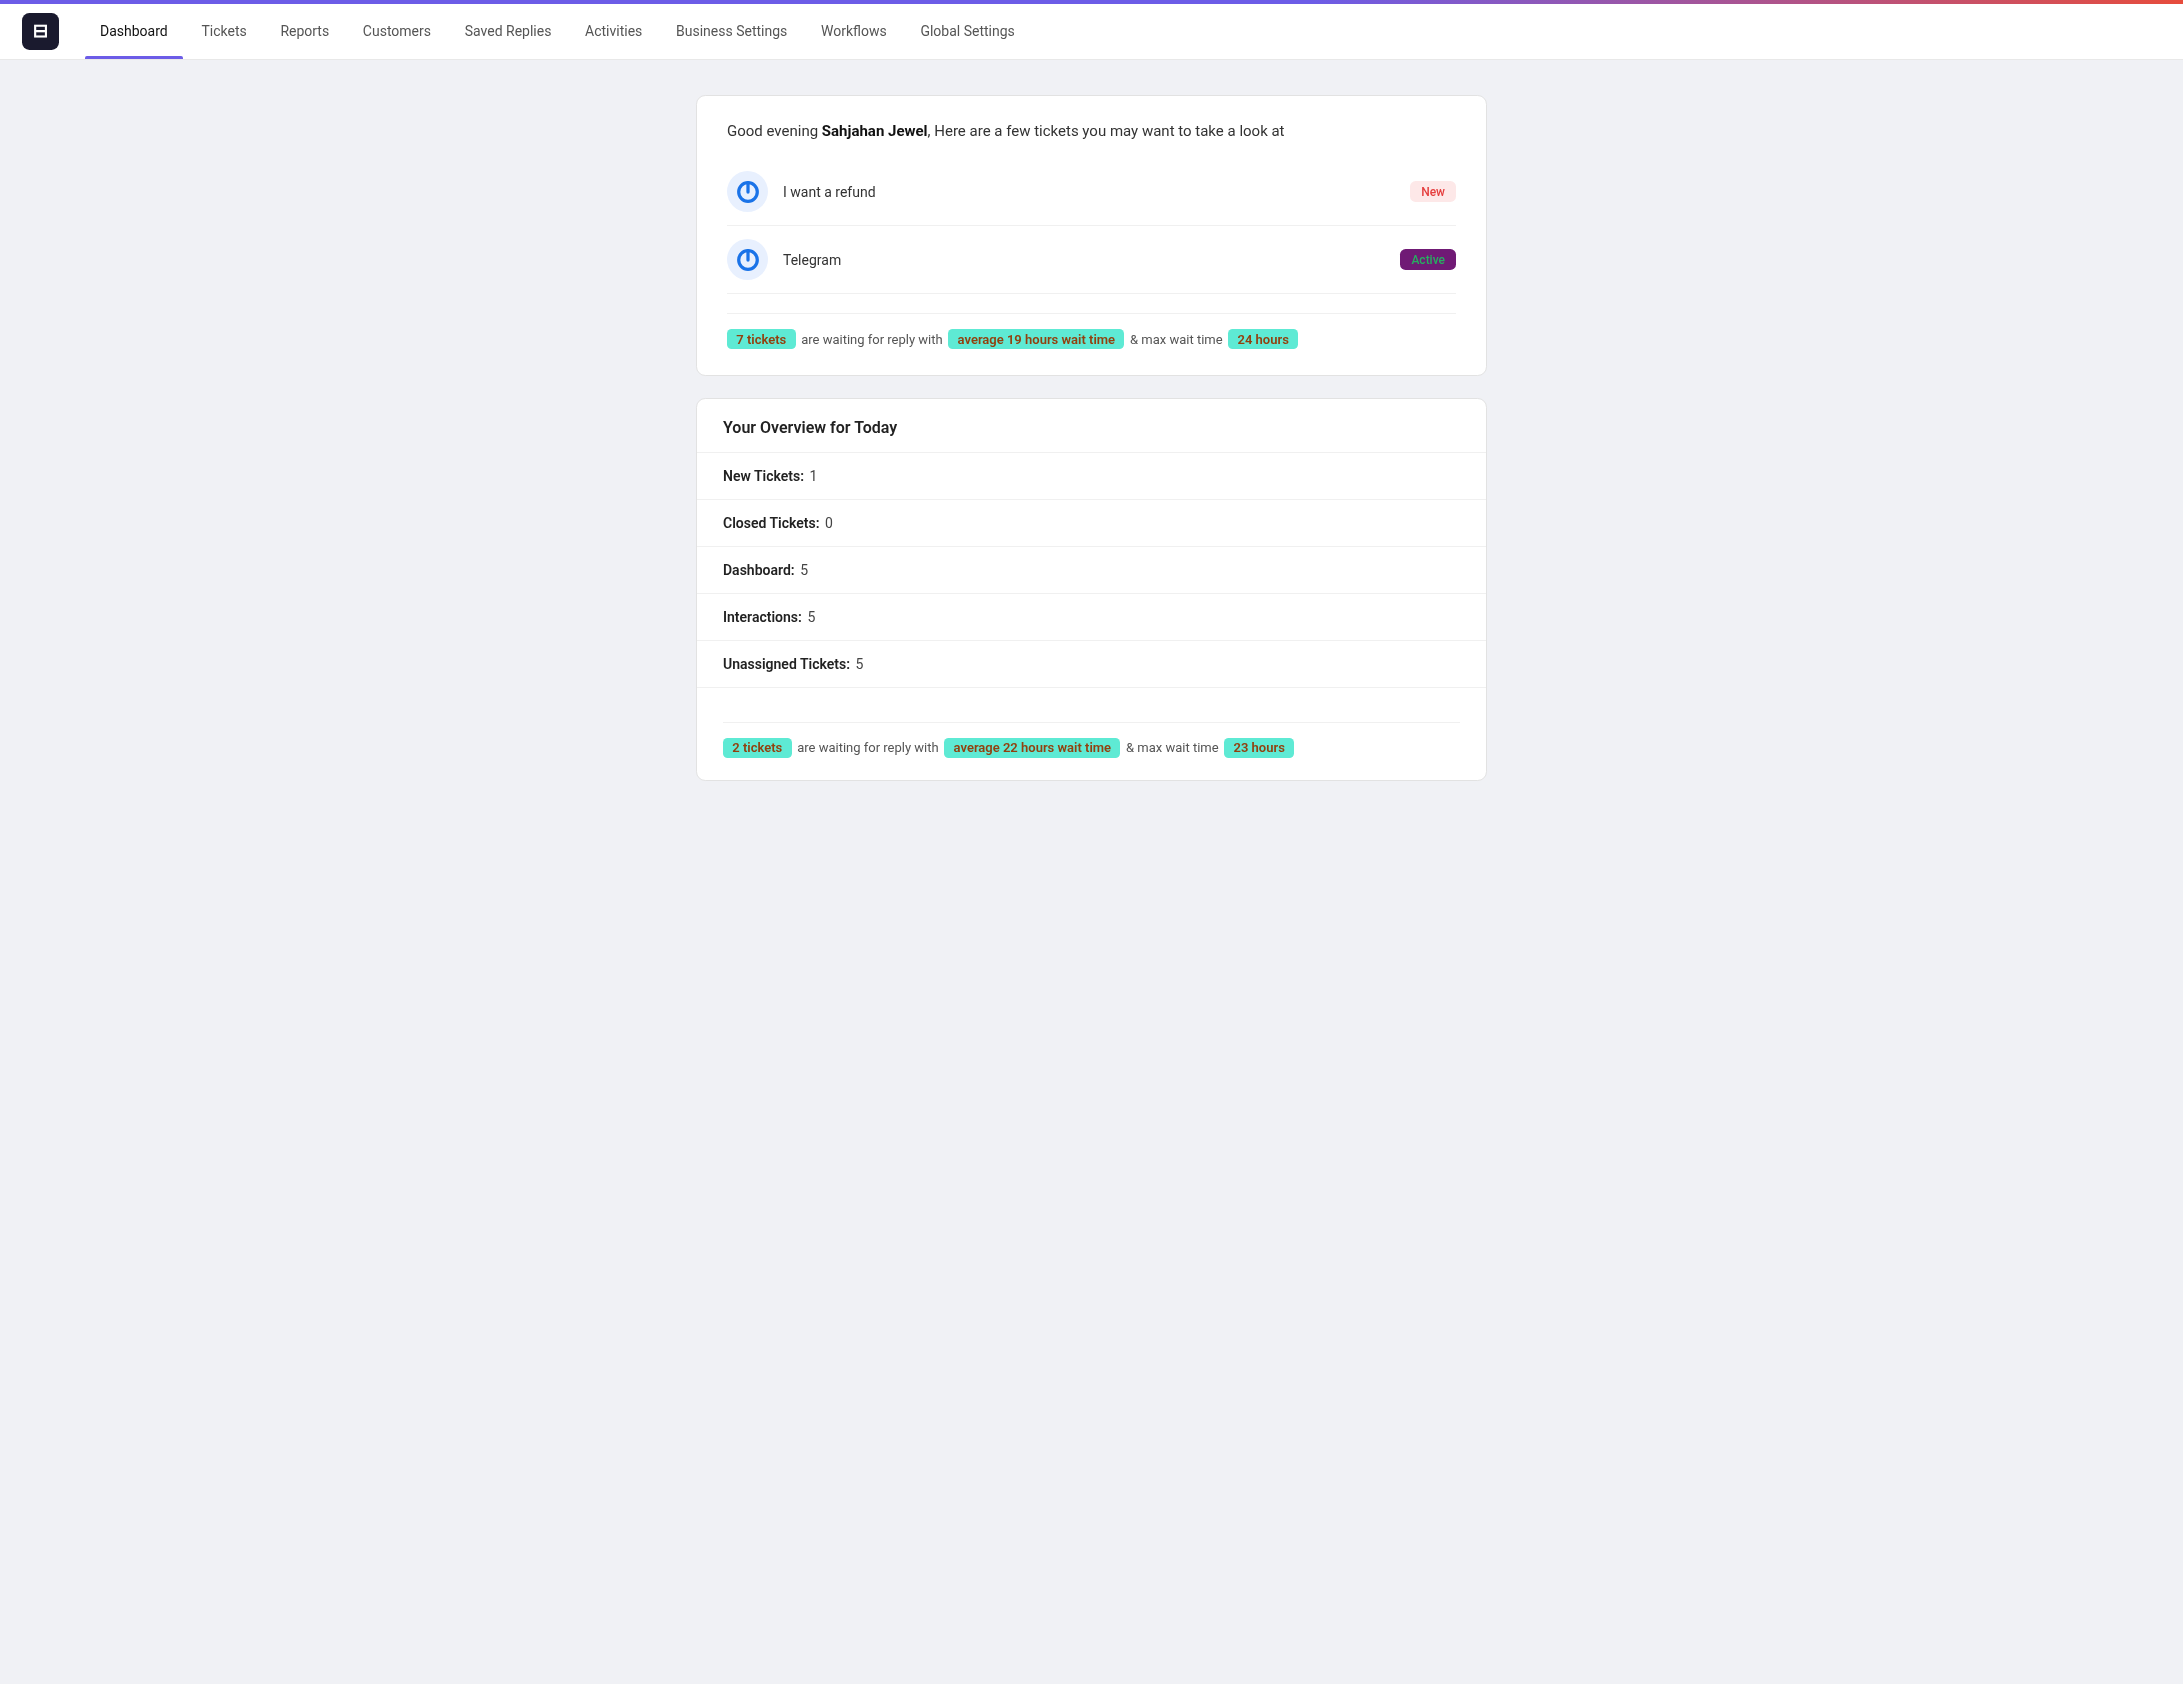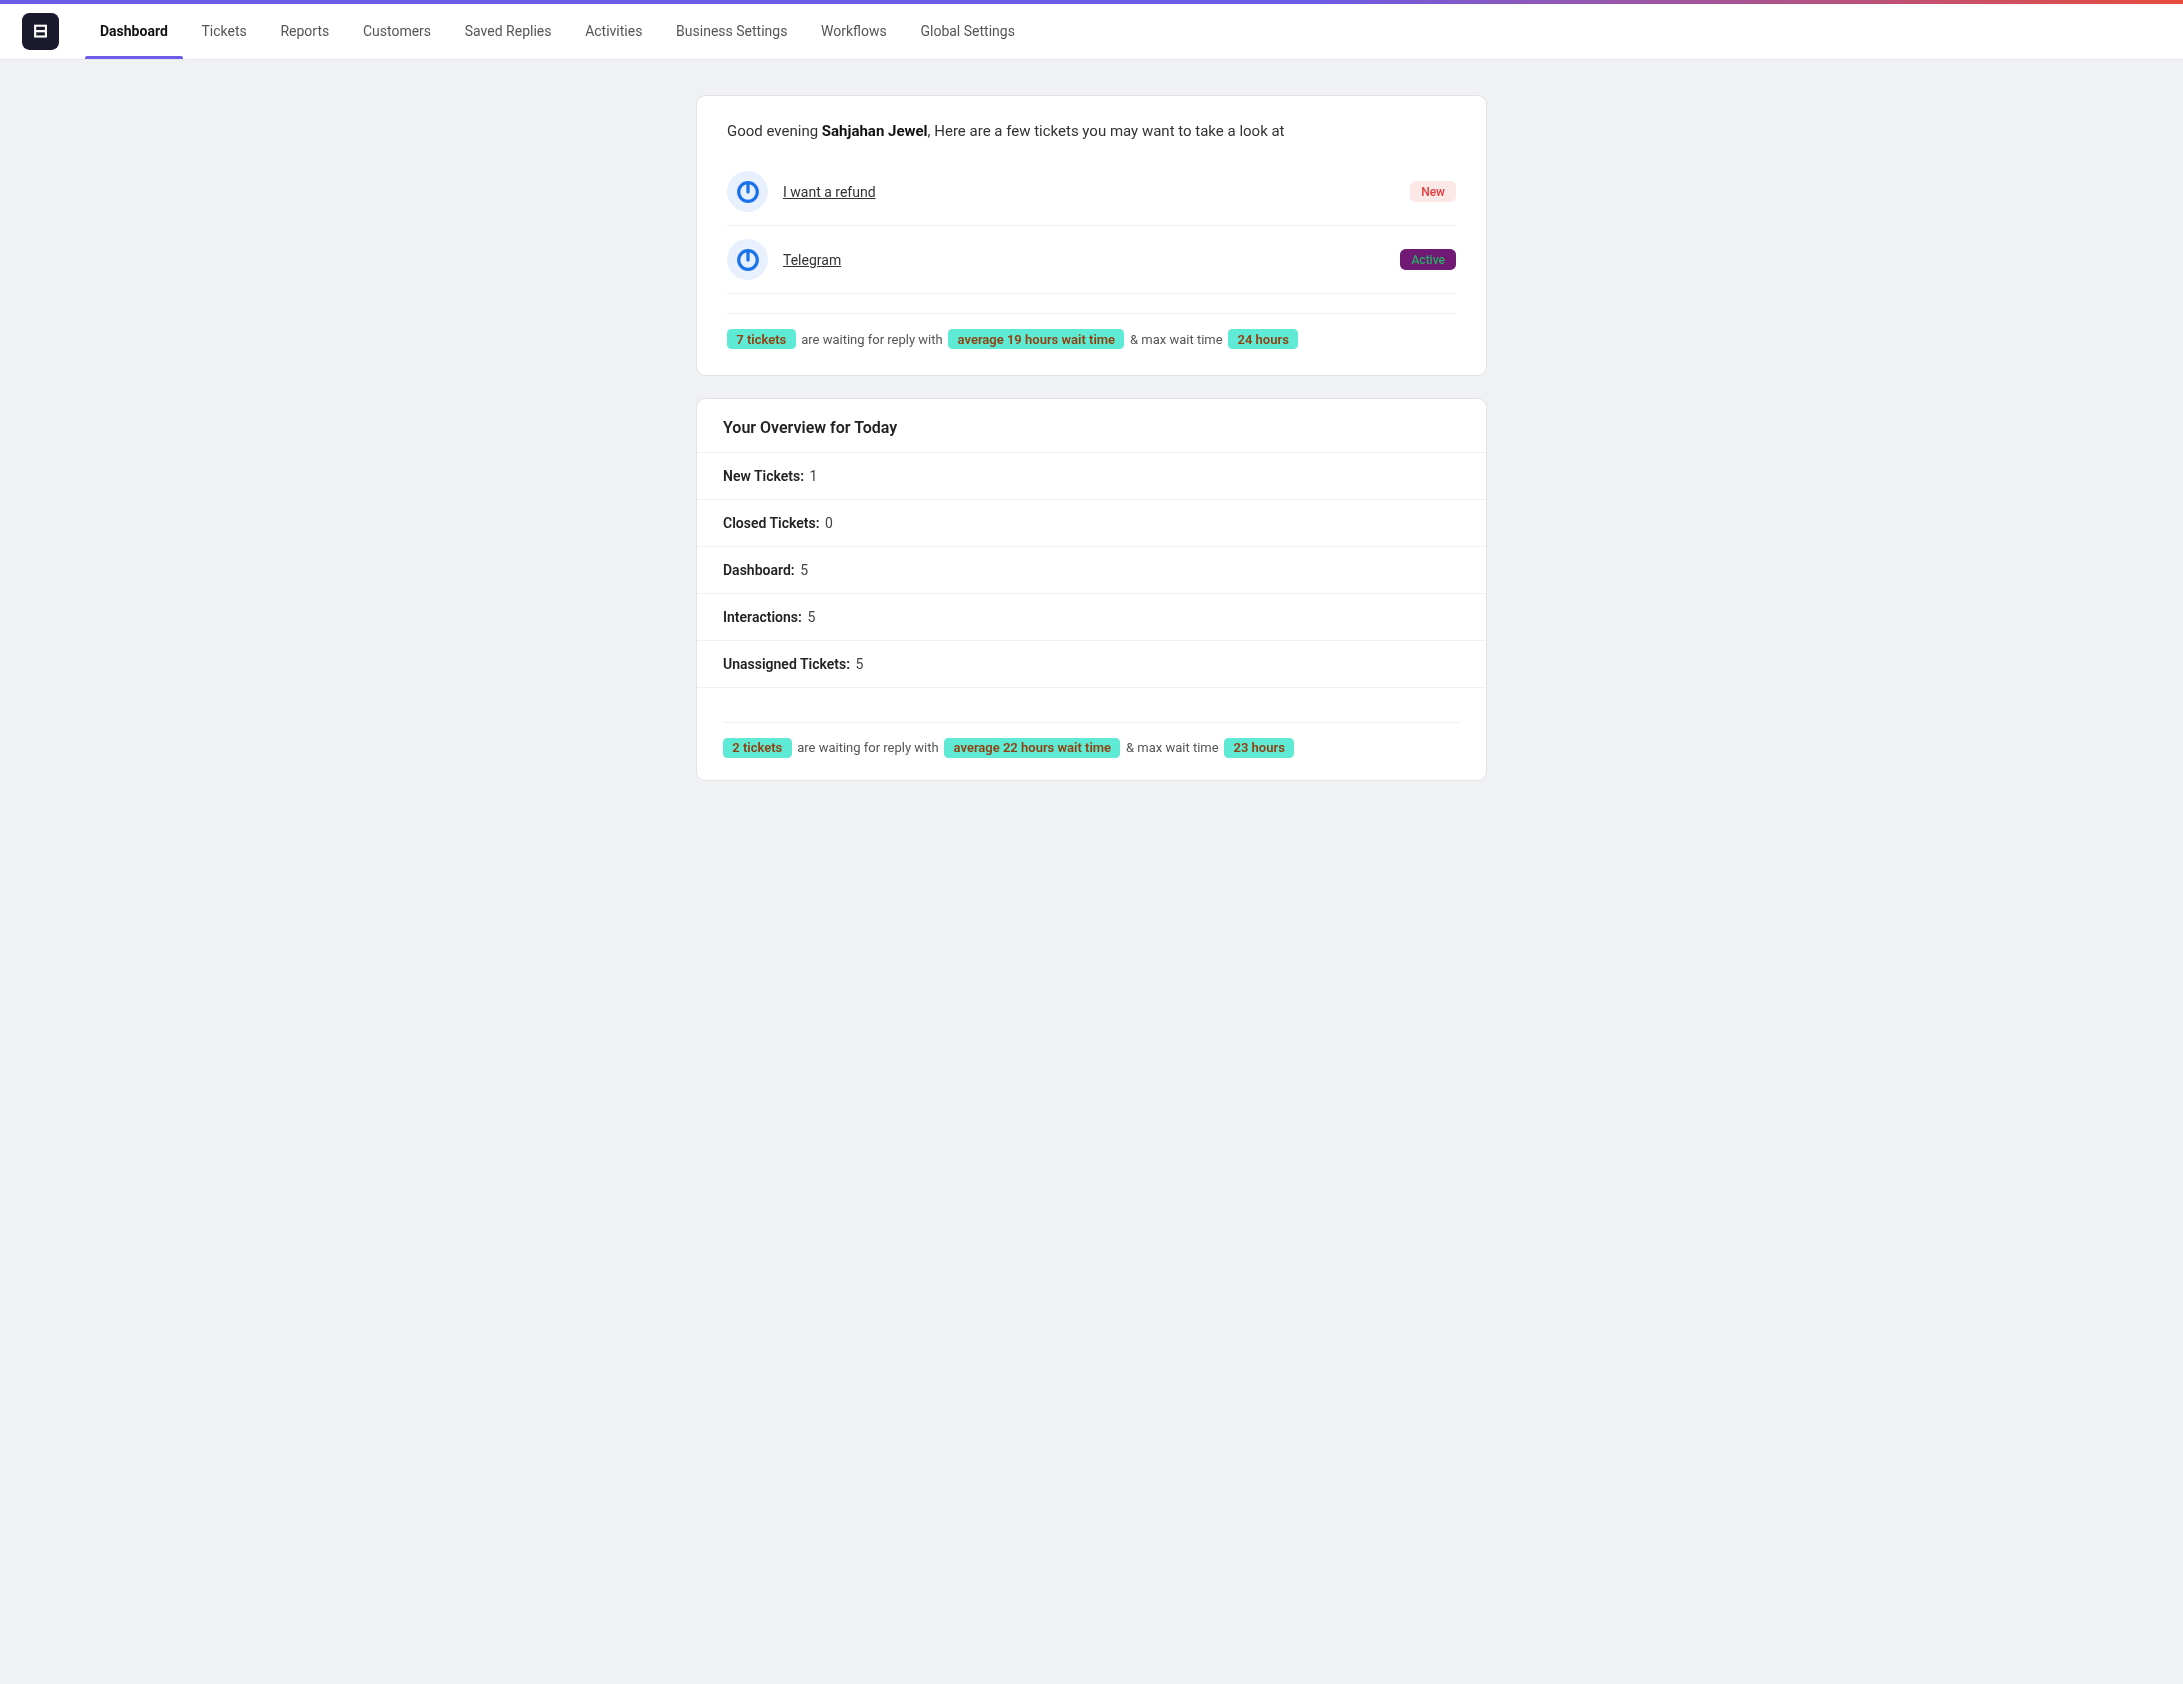--- a/index.html
+++ b/index.html
@@ -55,21 +55,21 @@
       font-size: 14px;
       color: #555;
       cursor: pointer;
       position: relative;
       white-space: nowrap;
       text-decoration: none;
     }
 
     .nav-item.active {
       color: #111;
-      font-weight: 700;
+      font-weight: 400;
     }
 
     .nav-item.active::after {
       content: '';
       position: absolute;
       bottom: 0;
       left: 0;
       right: 0;
       height: 2.8px;
       background: #6c5ce7;
@@ -135,21 +135,20 @@
       align-items: center;
       justify-content: center;
       margin-right: 15px;
       flex-shrink: 0;
     }
 
     .ticket-label {
       flex: 1;
       font-size: 14px;
       color: #333;
-      text-decoration: underline;
     }
 
     .badge {
       padding: 3.7px 11px;
       border-radius: 5.6px;
       font-size: 12px;
       font-weight: 500;
     }
 
     .badge-new {

